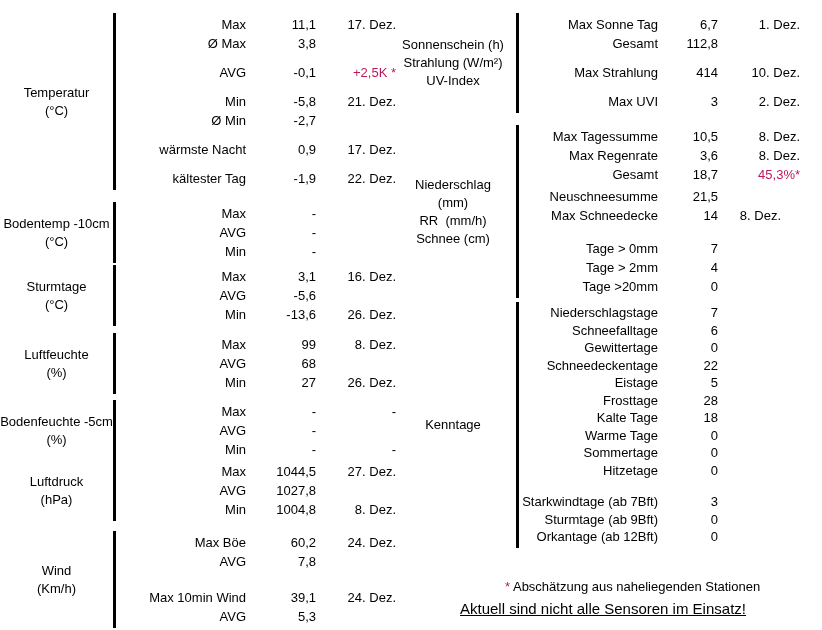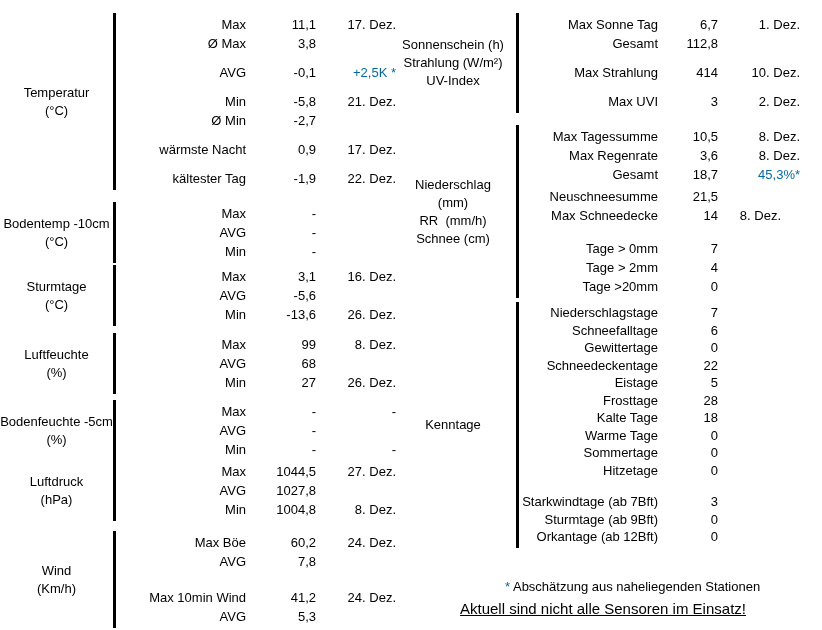--- a/index.html
+++ b/index.html
@@ -23,21 +23,21 @@
   .row.tight { height: 17.5px; line-height: 17.5px; }
   .gap    { margin-top: 10px; }
   .gap-sm { margin-top: 3px; align-items: center; }
   .gap-lg { margin-top: 14px; }
   .gap-w  { margin-top: 17px; justify-content: space-between; }
   .lab, .val, .dat { text-align: right; display: block; }
   .L .cat { width: 113px; }
   .L .lab { width: 99px; margin-left: 31px; }  .L .val { width: 70px; }  .L .dat { width: 80px; }
   .R .cat { width: 126px; }
   .R .lab { width: 139px; } .R .val { width: 60px; }  .R .dat { width: 82px; }
-  .red { color: #0369a1; }
+  .red { color: #be185d; }
   .dat.shift { padding-right: 19px; }
   .footnote { position: absolute; left: 505px; top: 579px; white-space: pre; }
   .warning  { position: absolute; left: 460px; top: 600px; font-size: 15px; text-decoration: underline; }
 </style>
 </head>
 <body>
 
 <div class="stage">
 
   <div class="sec L" style="left:0;top:13px;height:177px;">
@@ -117,21 +117,21 @@
   </div>
 
   <div class="sec L" style="left:0;top:531px;height:97px;">
     <div class="cat">
       <div>Wind</div>
       <div>(Km/h)</div>
     </div>
     <div class="rows">
       <div class="row"><span class="lab">Max Böe</span><span class="val">60,2</span><span class="dat">24. Dez.</span></div>
       <div class="row"><span class="lab">AVG</span><span class="val">7,8</span><span class="dat"></span></div>
-      <div class="row gap-w"><span class="lab">Max 10min Wind</span><span class="val">41,2</span><span class="dat">24. Dez.</span></div>
+      <div class="row gap-w"><span class="lab">Max 10min Wind</span><span class="val">39,1</span><span class="dat">24. Dez.</span></div>
       <div class="row"><span class="lab">AVG</span><span class="val">5,3</span><span class="dat"></span></div>
     </div>
   </div>
 
   <div class="sec R" style="left:390px;top:13px;height:100px;">
     <div class="cat">
       <div>Sonnenschein (h)</div>
       <div>Strahlung (W/m²)</div>
       <div>UV-Index</div>
     </div>

